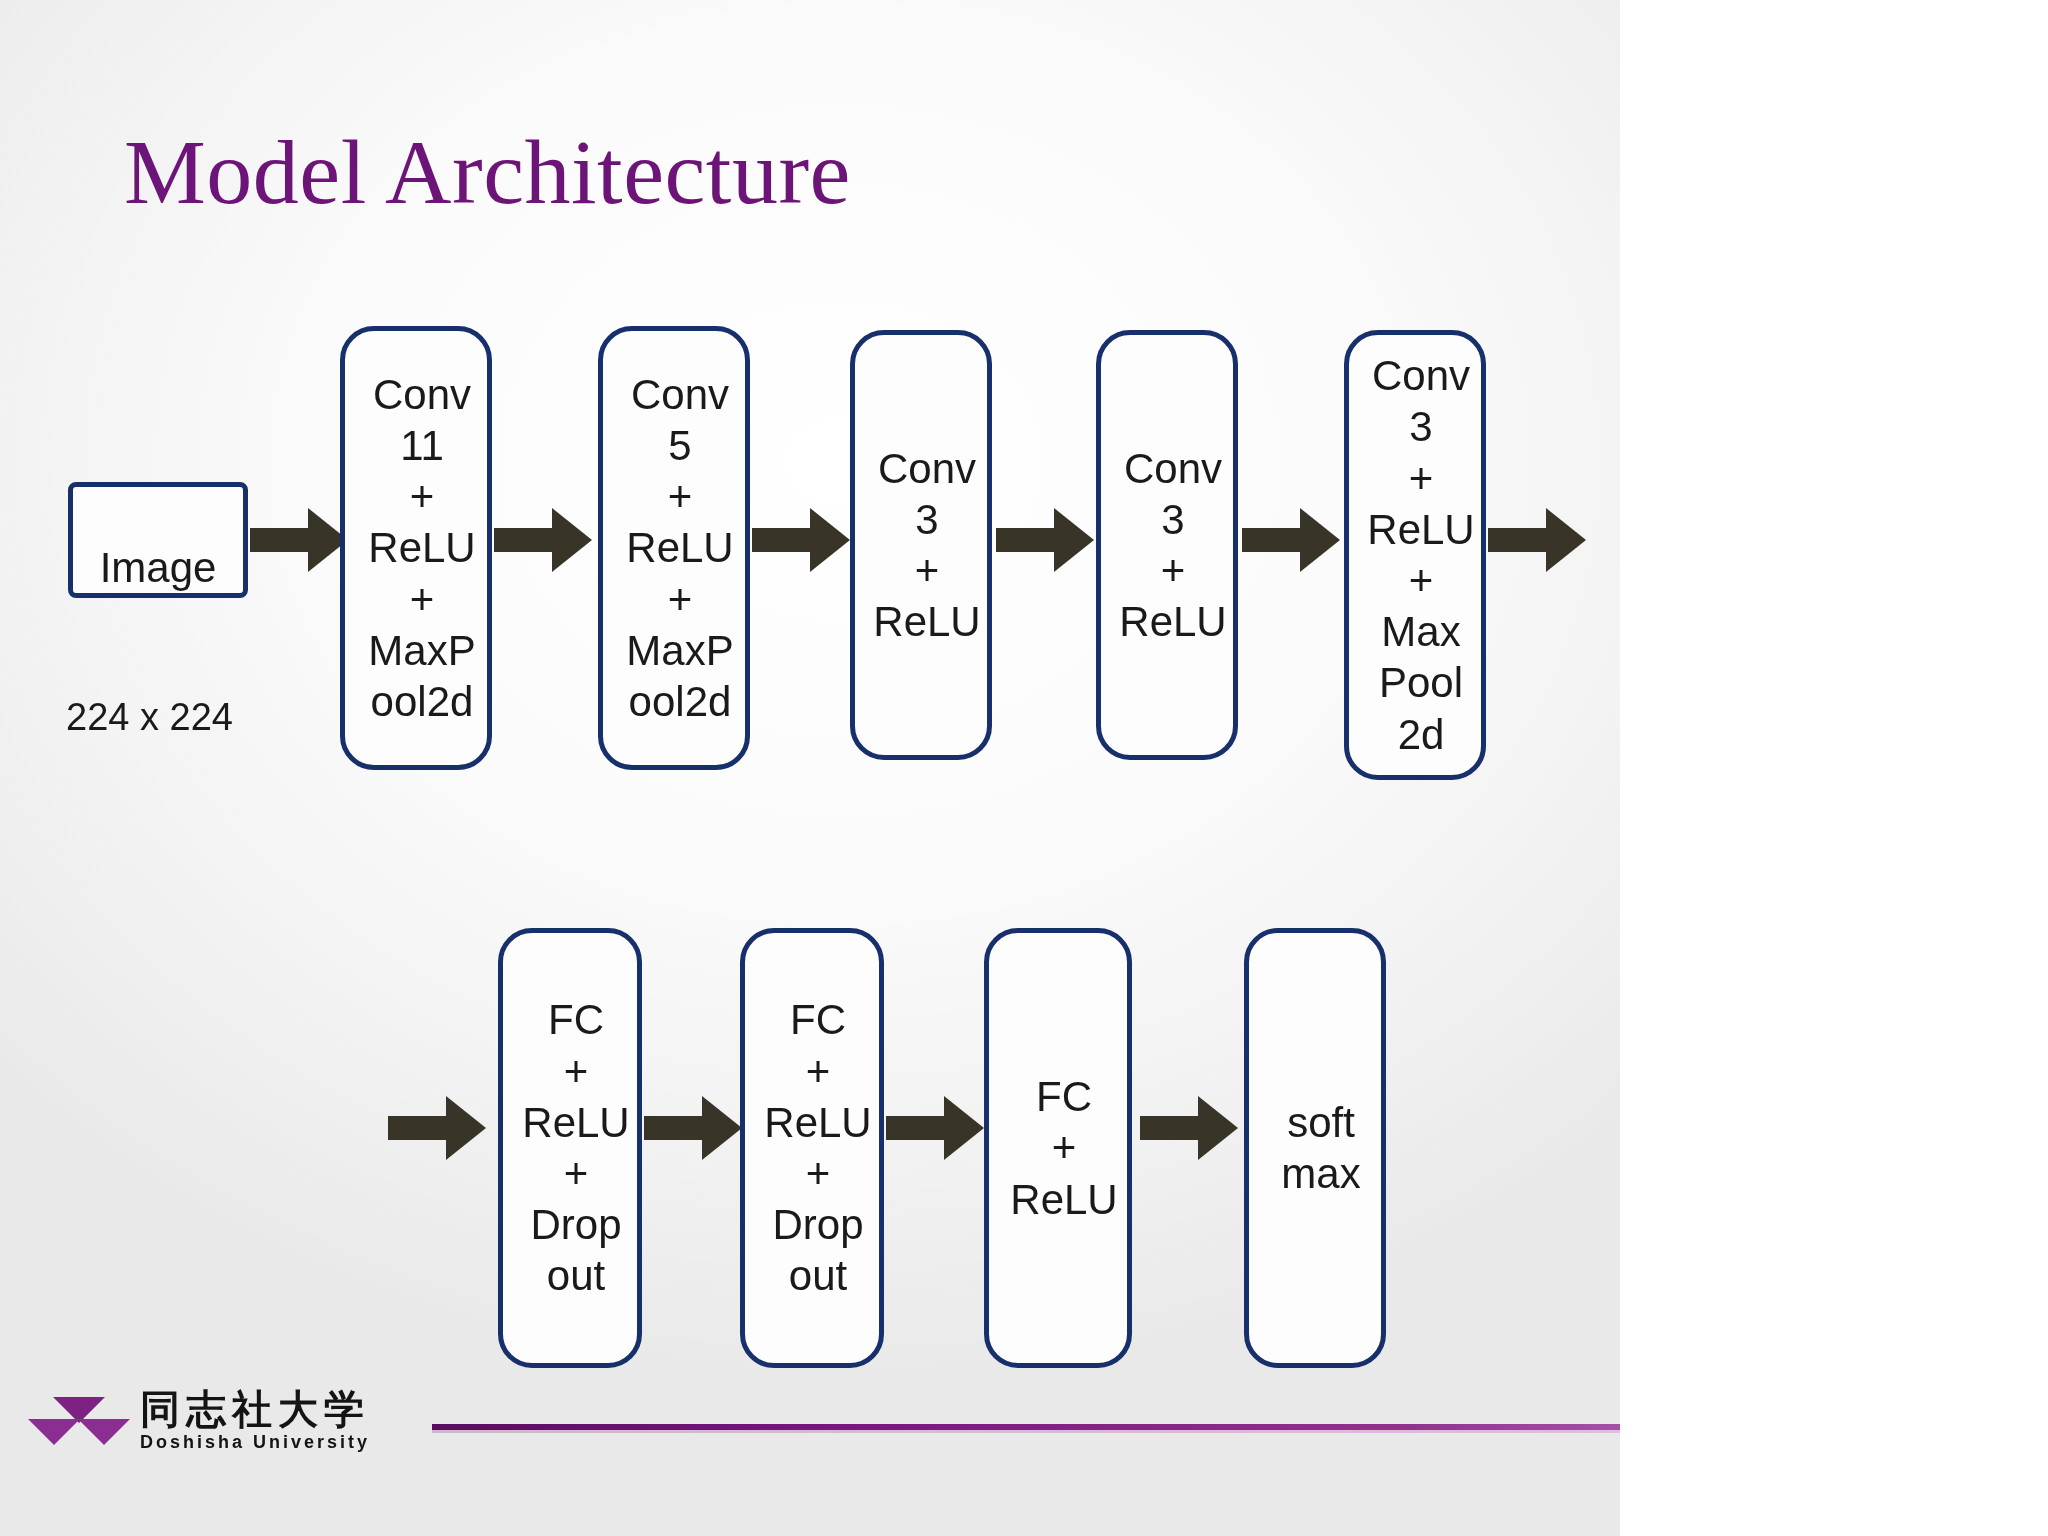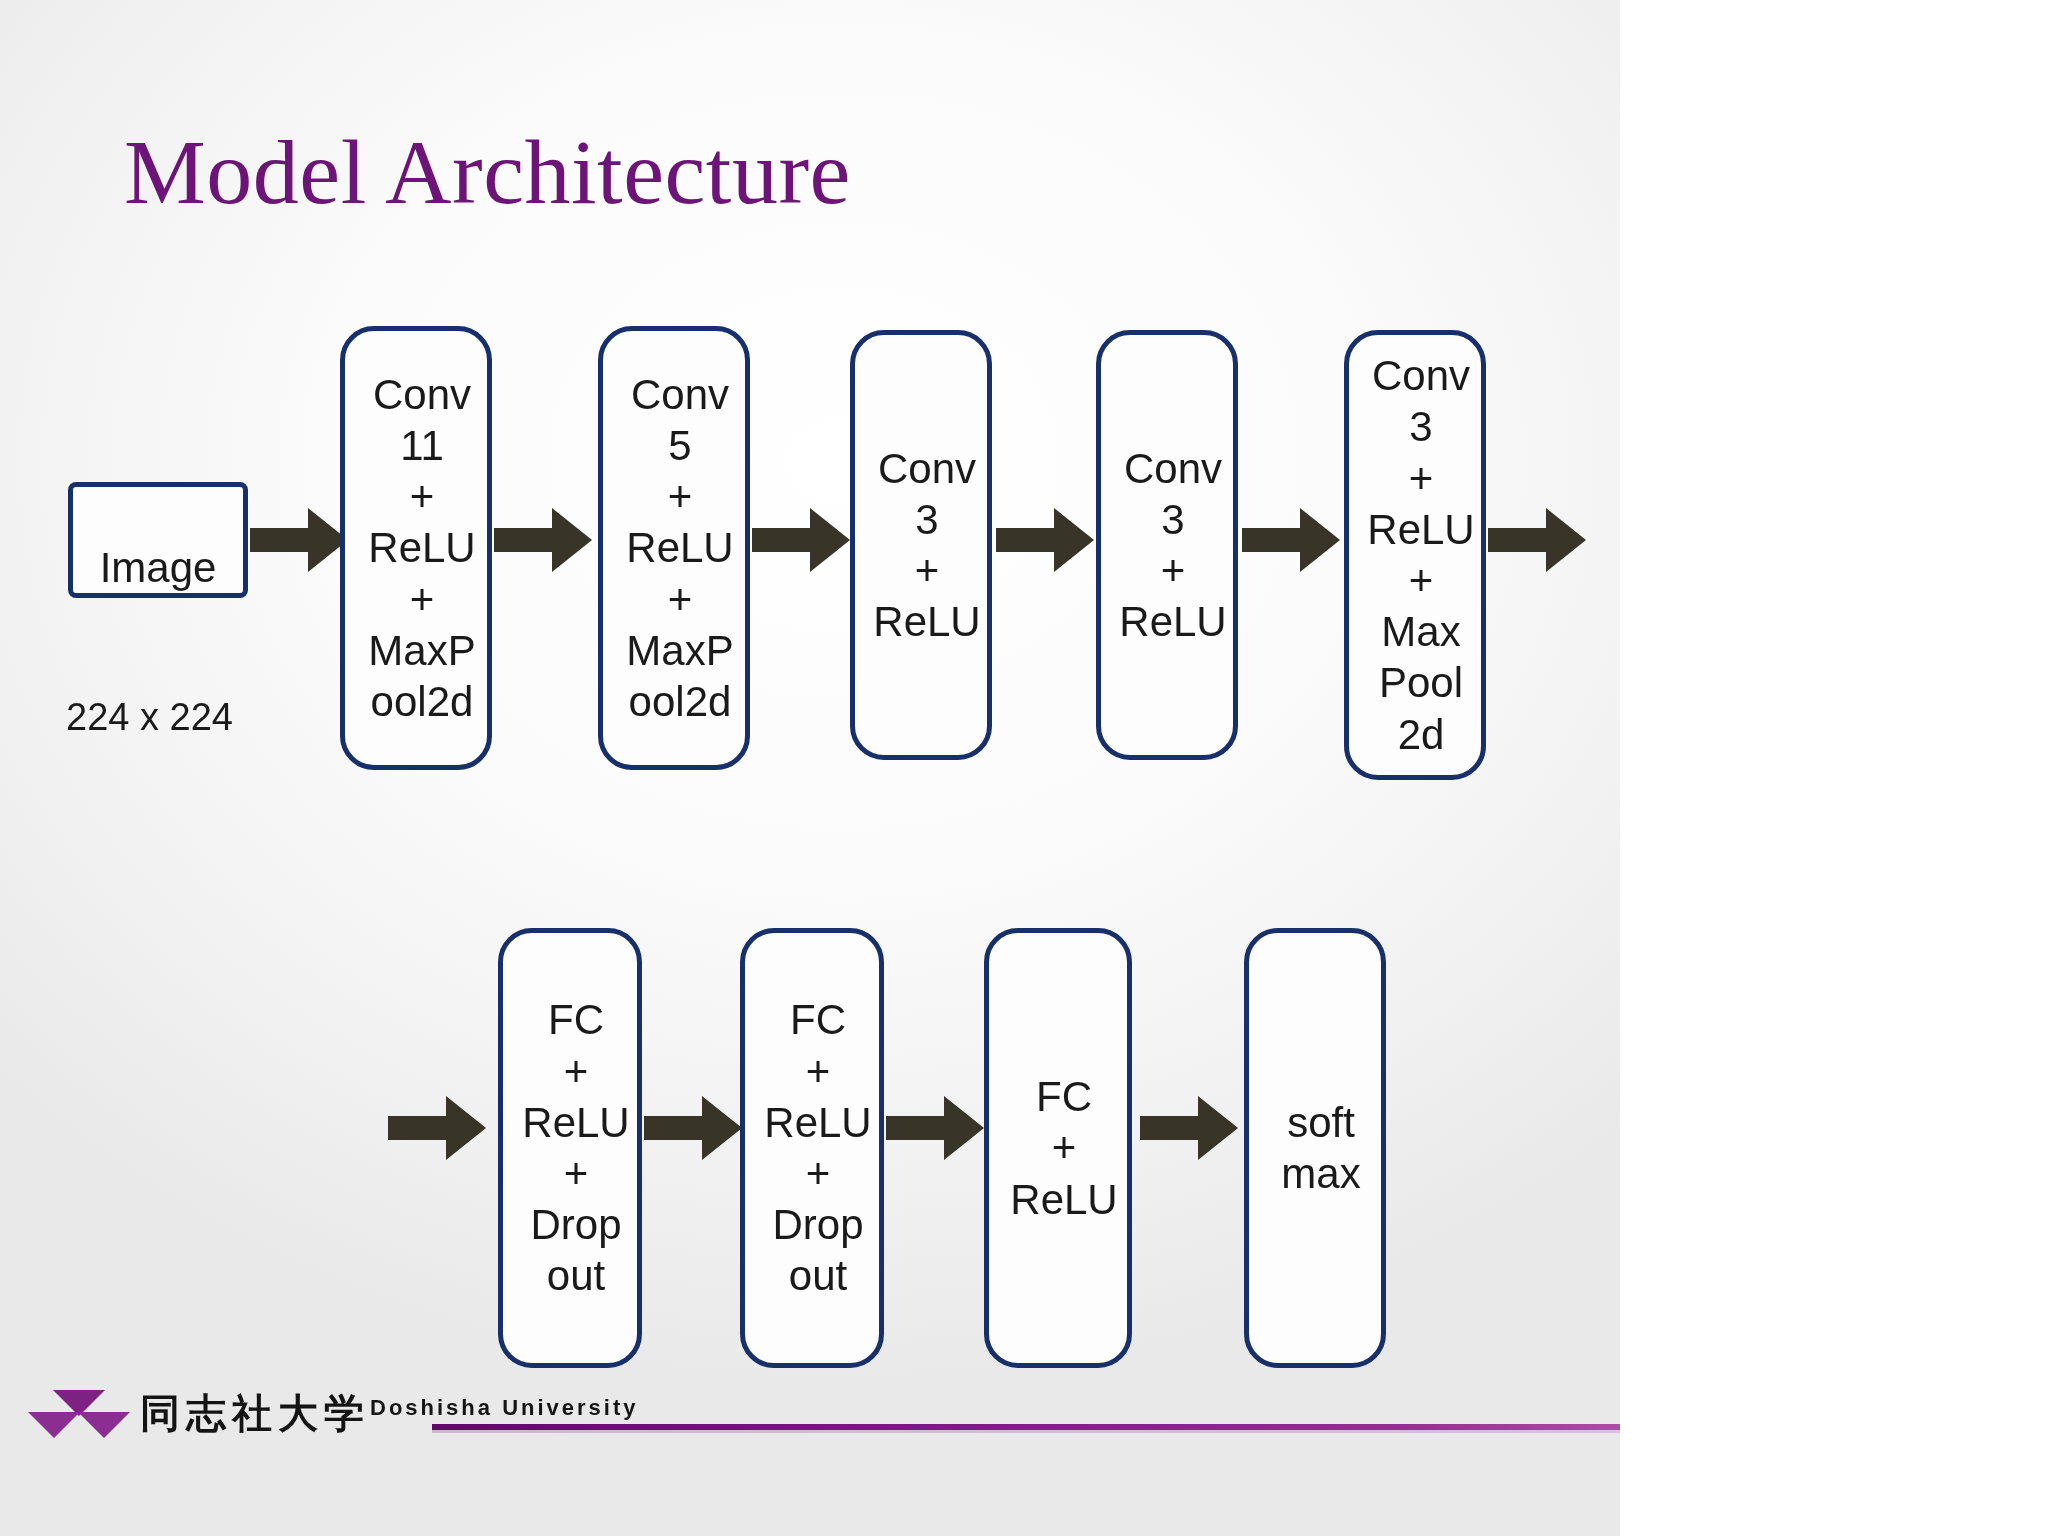--- a/index.html
+++ b/index.html
@@ -117,31 +117,31 @@
   .tri {
     position: absolute;
     width: 0; height: 0;
     border-left: 26px solid transparent;
     border-right: 26px solid transparent;
   }
   .tri.top   { left: 17px; top: 0px;  border-top: 26px solid #7D2183; }
   .tri.left  { left: -8px; top: 22px; border-top: 26px solid #8B2E91; }
   .tri.right { left: 42px; top: 22px; border-top: 26px solid #8B2E91; }
 
-  .logo-words { display: flex; flex-direction: row; line-height: 1; }
+  .logo-words { display: flex; flex-direction: column; line-height: 1; }
   .logo-jp {
     font-family: "Liberation Serif", "DejaVu Serif", serif;
     font-size: 40px;
     font-weight: 700;
     color: #141414;
     letter-spacing: 6px;
   }
   .logo-en {
     font-family: "Liberation Sans", sans-serif;
-    font-size: 22px;
+    font-size: 18px;
     font-weight: 700;
     color: #141414;
     letter-spacing: 3.0px;
     margin-top: 3px;
   }
 </style>
 </head>
 <body>
 
 <div id="slide">

